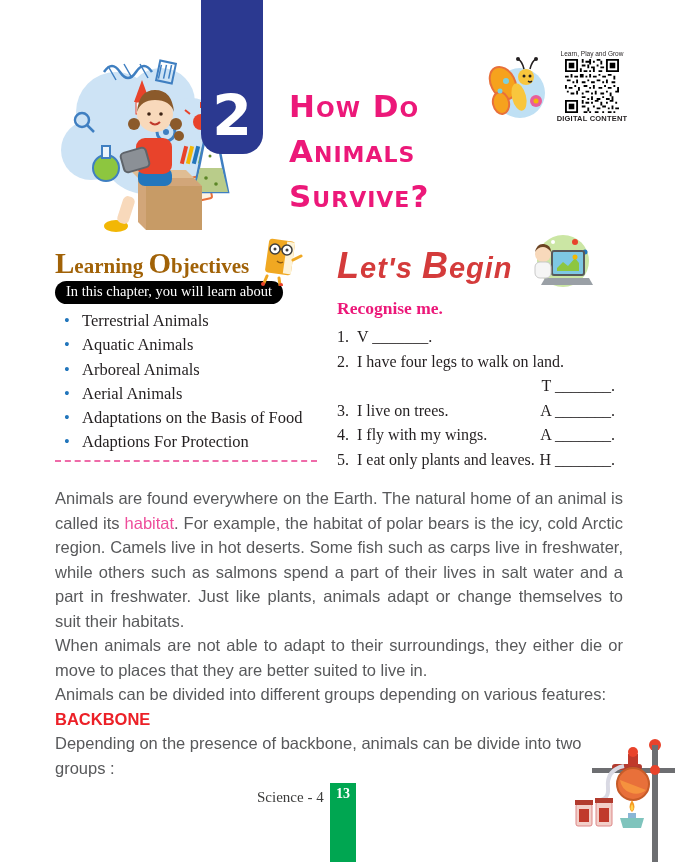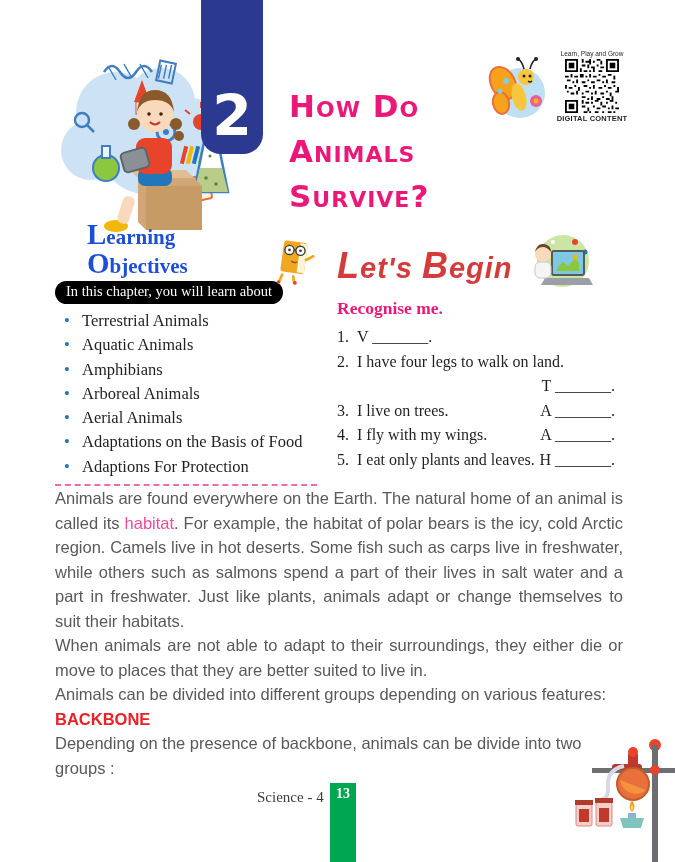--- a/index.html
+++ b/index.html
@@ -30,21 +30,21 @@
   .qr-block { position:absolute; left:556px; top:50px; width:72px; text-align:center; }
   .qr-caption-top { font-size:6.5px; color:#231f20; }
   .qr-code { width:54px; height:54px; margin:2px auto 1px; display:block; }
   .qr-caption-bottom { font-size:7.5px; font-weight:bold; color:#231f20; letter-spacing:0.2px; }
 
   
   .lo-col { position:absolute; left:55px; top:238px; width:260px; }
   .lo-heading { display:flex; align-items:flex-end; height:40px; }
   .lo-heading-text {
     font-family:"Liberation Serif", serif; font-weight:bold;
-    color:#1d4ed8; font-size:21px; line-height:1;margin-left:32px;
+    color:#a16207; font-size:21px; line-height:1;
   }
   .lo-heading-text .biginit { font-size:29px; }
   .lo-mascot { margin-left:8px; margin-bottom:-8px; }
   .lo-banner {
     margin-top:3px; background:#000000; color:#fff;
     font-family:"Liberation Serif", serif; font-size:14.5px;
     padding:2px 11px 4px; border-radius:14px; width:fit-content; white-space:nowrap;
   }
   .lo-list { list-style:none; margin-top:5px; }
   .lo-list li {
@@ -224,21 +224,20 @@
         <path d="M20 27 q3 3 6 1" stroke="#8a5a10" stroke-width="1.5" fill="none"></path>
         <path d="M36 26 l8 -4 M10 42 l-3 7 M22 44 l1 7" stroke="#f0a822" stroke-width="3" stroke-linecap="round"></path>
         <circle cx="6" cy="50" r="2" fill="#e8432b"></circle>
           <circle cx="24" cy="51" r="2" fill="#e8432b"></circle>
       </svg>
     </div>
     <div class="lo-banner">In this chapter, you will learn about</div>
     <ul class="lo-list">
       <li>Terrestrial Animals</li>
       <li>Aquatic Animals</li>
-      <li>Amphibians</li>
       <li>Arboreal Animals</li>
       <li>Aerial Animals</li>
       <li>Adaptations on the Basis of Food</li>
       <li>Adaptions For Protection</li>
     </ul>
     <div class="lo-sep"></div>
   </div>
 
   <div class="lb-col">
     <div class="lb-heading">

